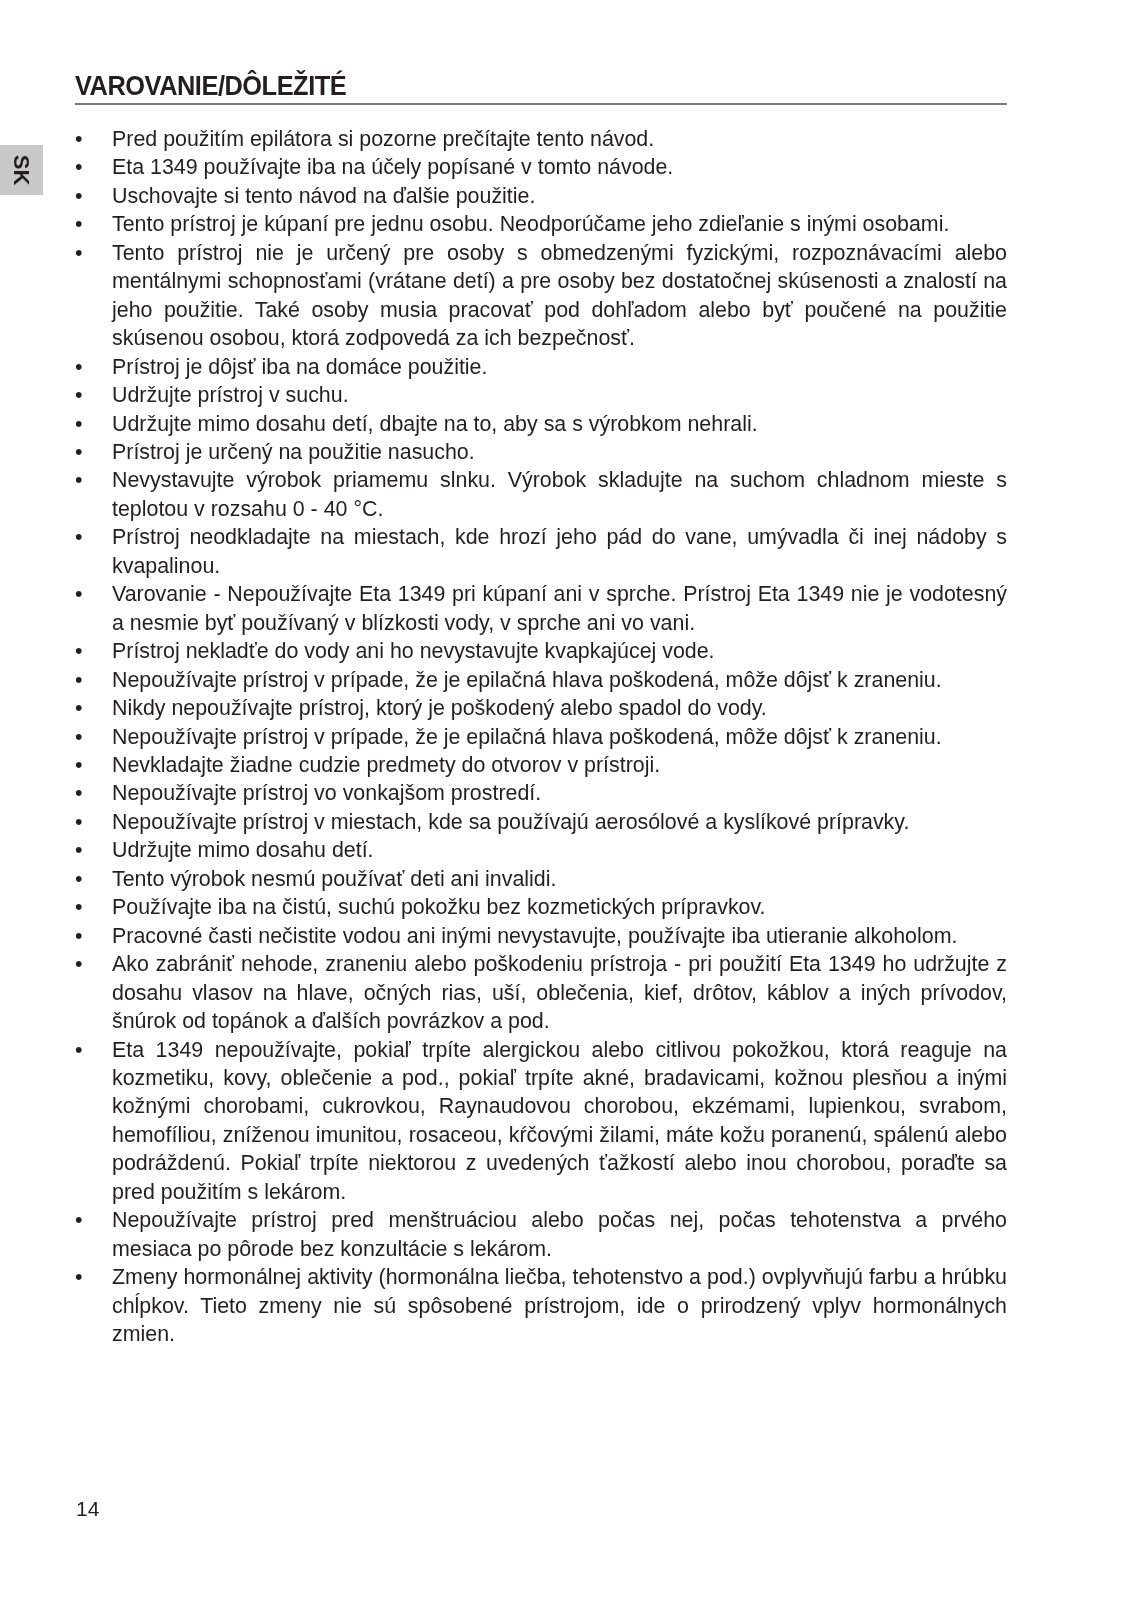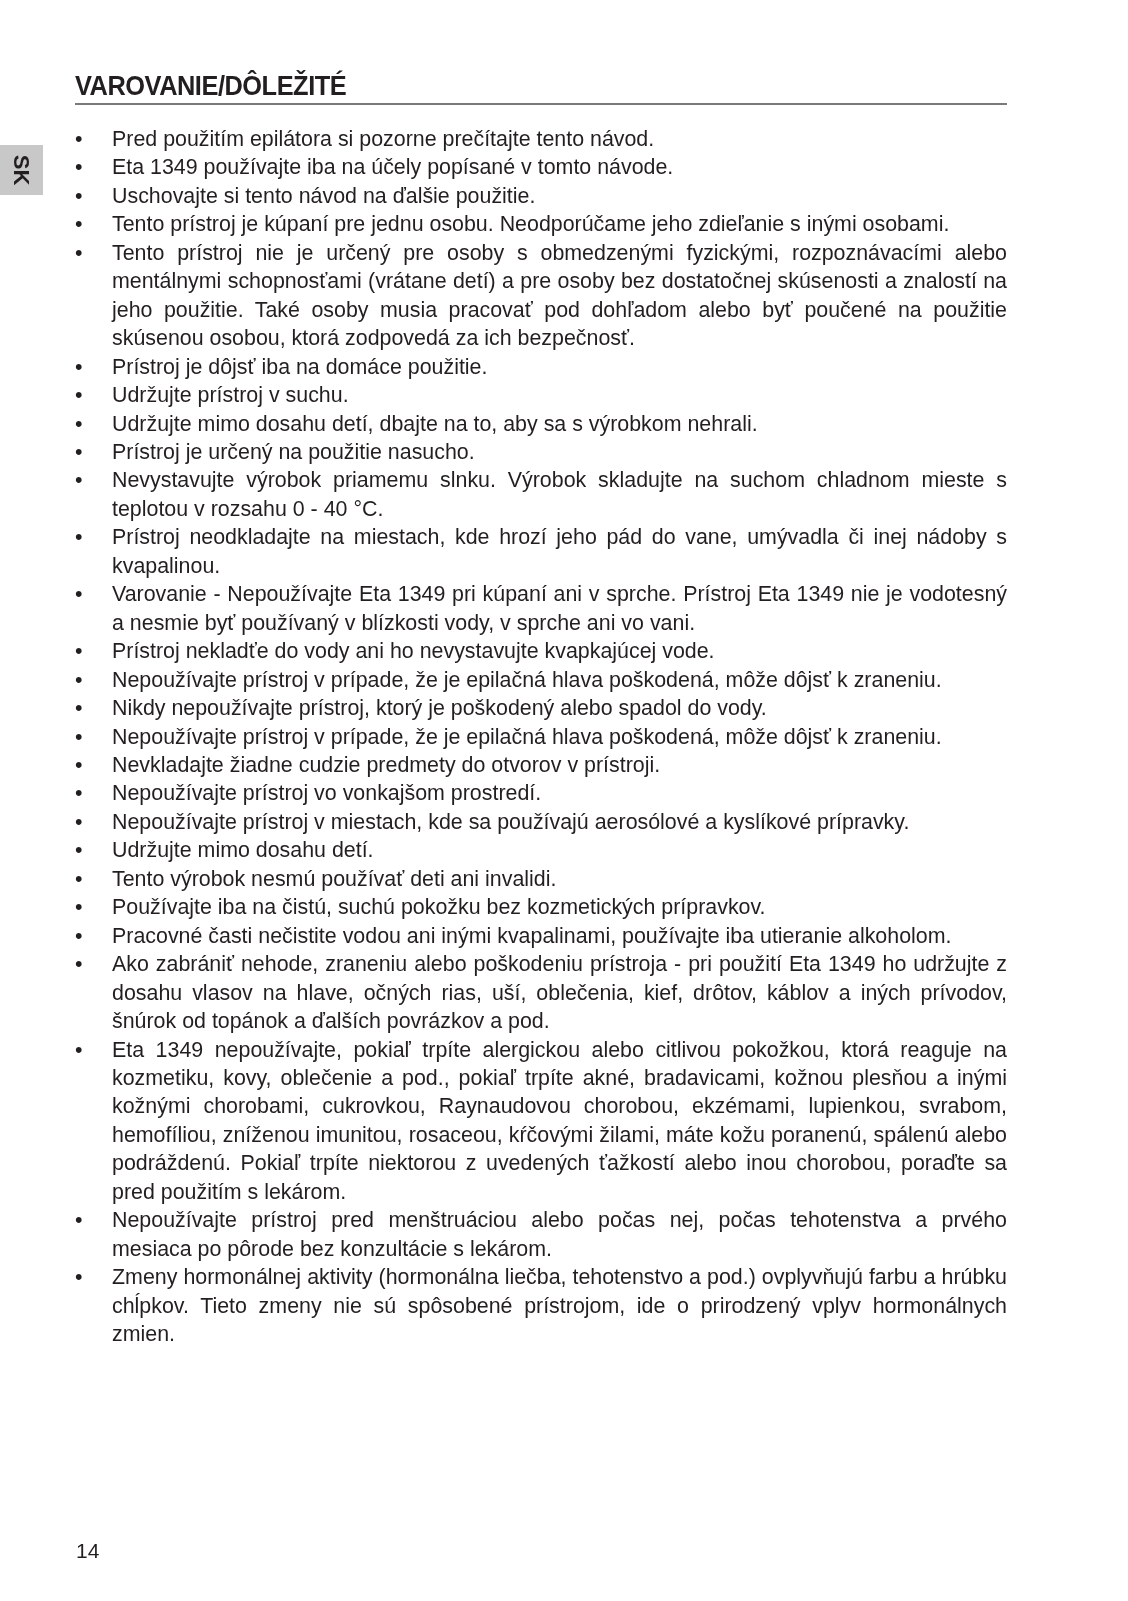--- a/index.html
+++ b/index.html
@@ -81,21 +81,21 @@
       top: 0;
       width: 14px;
       text-align: left;
     }
     ul.warnings li b {
       font-weight: normal;
     }
     .page-number {
       position: absolute;
       left: 76px;
-      top: 1539px;
+      top: 1497px;
       font-size: 21px;
       color: #231f20;
     }
   </style>
 </head>
 <body>
 
 <div class="page-title">VAROVANIE/DÔLEŽITÉ</div>
 <div class="title-rule"></div>
 
@@ -120,21 +120,21 @@
       <li><span class="bullet">•</span><span>Prístroj nekladťe do vody ani ho nevystavujte kvapkajúcej vode.</span></li>
       <li><span class="bullet">•</span><span>Nepoužívajte prístroj v prípade, že je epilačná hlava poškodená, môže dôjsť k zraneniu.</span></li>
       <li><span class="bullet">•</span><span>Nikdy nepoužívajte prístroj, ktorý je poškodený alebo spadol do vody.</span></li>
       <li><span class="bullet">•</span><span>Nepoužívajte prístroj v prípade, že je epilačná hlava poškodená, môže dôjsť k zraneniu.</span></li>
       <li><span class="bullet">•</span><span>Nevkladajte žiadne cudzie predmety do otvorov v prístroji.</span></li>
       <li><span class="bullet">•</span><span>Nepoužívajte prístroj vo vonkajšom prostredí.</span></li>
       <li><span class="bullet">•</span><span>Nepoužívajte prístroj v miestach, kde sa používajú aerosólové a kyslíkové prípravky.</span></li>
       <li><span class="bullet">•</span><span>Udržujte mimo dosahu detí.</span></li>
       <li><span class="bullet">•</span><span>Tento výrobok nesmú používať deti ani invalidi.</span></li>
       <li><span class="bullet">•</span><span>Používajte iba na čistú, suchú pokožku bez kozmetických prípravkov.</span></li>
-      <li><span class="bullet">•</span><span>Pracovné časti nečistite vodou ani inými kvapalinami, používajte iba utieranie alkoholom.</span></li>
+      <li><span class="bullet">•</span><span>Pracovné časti nečistite vodou ani inými nevystavujte, používajte iba utieranie alkoholom.</span></li>
       <li><span class="bullet">•</span><b>Ako zabrániť nehode, zraneniu alebo poškodeniu prístroja</b><span> - pri použití Eta 1349 ho udržujte z dosahu vlasov na hlave, očných rias, uší, oblečenia, kief, drôtov, káblov a iných prívodov, šnúrok od topánok a ďalších povrázkov a pod.</span></li>
       <li><span class="bullet">•</span><span>Eta 1349 nepoužívajte, pokiaľ trpíte alergickou alebo citlivou pokožkou, ktorá reaguje na kozmetiku, kovy, oblečenie a pod., pokiaľ trpíte akné, bradavicami, kožnou plesňou a inými kožnými chorobami, cukrovkou, Raynaudovou chorobou, ekzémami, lupienkou, svrabom, hemofíliou, zníženou imunitou, rosaceou, kŕčovými žilami, máte kožu poranenú, spálenú alebo podráždenú. Pokiaľ trpíte niektorou z uvedených ťažkostí alebo inou chorobou, poraďte sa pred použitím s lekárom.</span></li>
       <li><span class="bullet">•</span><span>Nepoužívajte prístroj pred menštruáciou alebo počas nej, počas tehotenstva a prvého mesiaca po pôrode bez konzultácie s lekárom.</span></li>
       <li><span class="bullet">•</span><span>Zmeny hormonálnej aktivity (hormonálna liečba, tehotenstvo a pod.) ovplyvňujú farbu a hrúbku chĺpkov. Tieto zmeny nie sú spôsobené prístrojom, ide o prirodzený vplyv hormonálnych zmien.</span></li>
     </ul>
 </div>
 
 <div class="page-number">14</div>
 
 </body></html>

